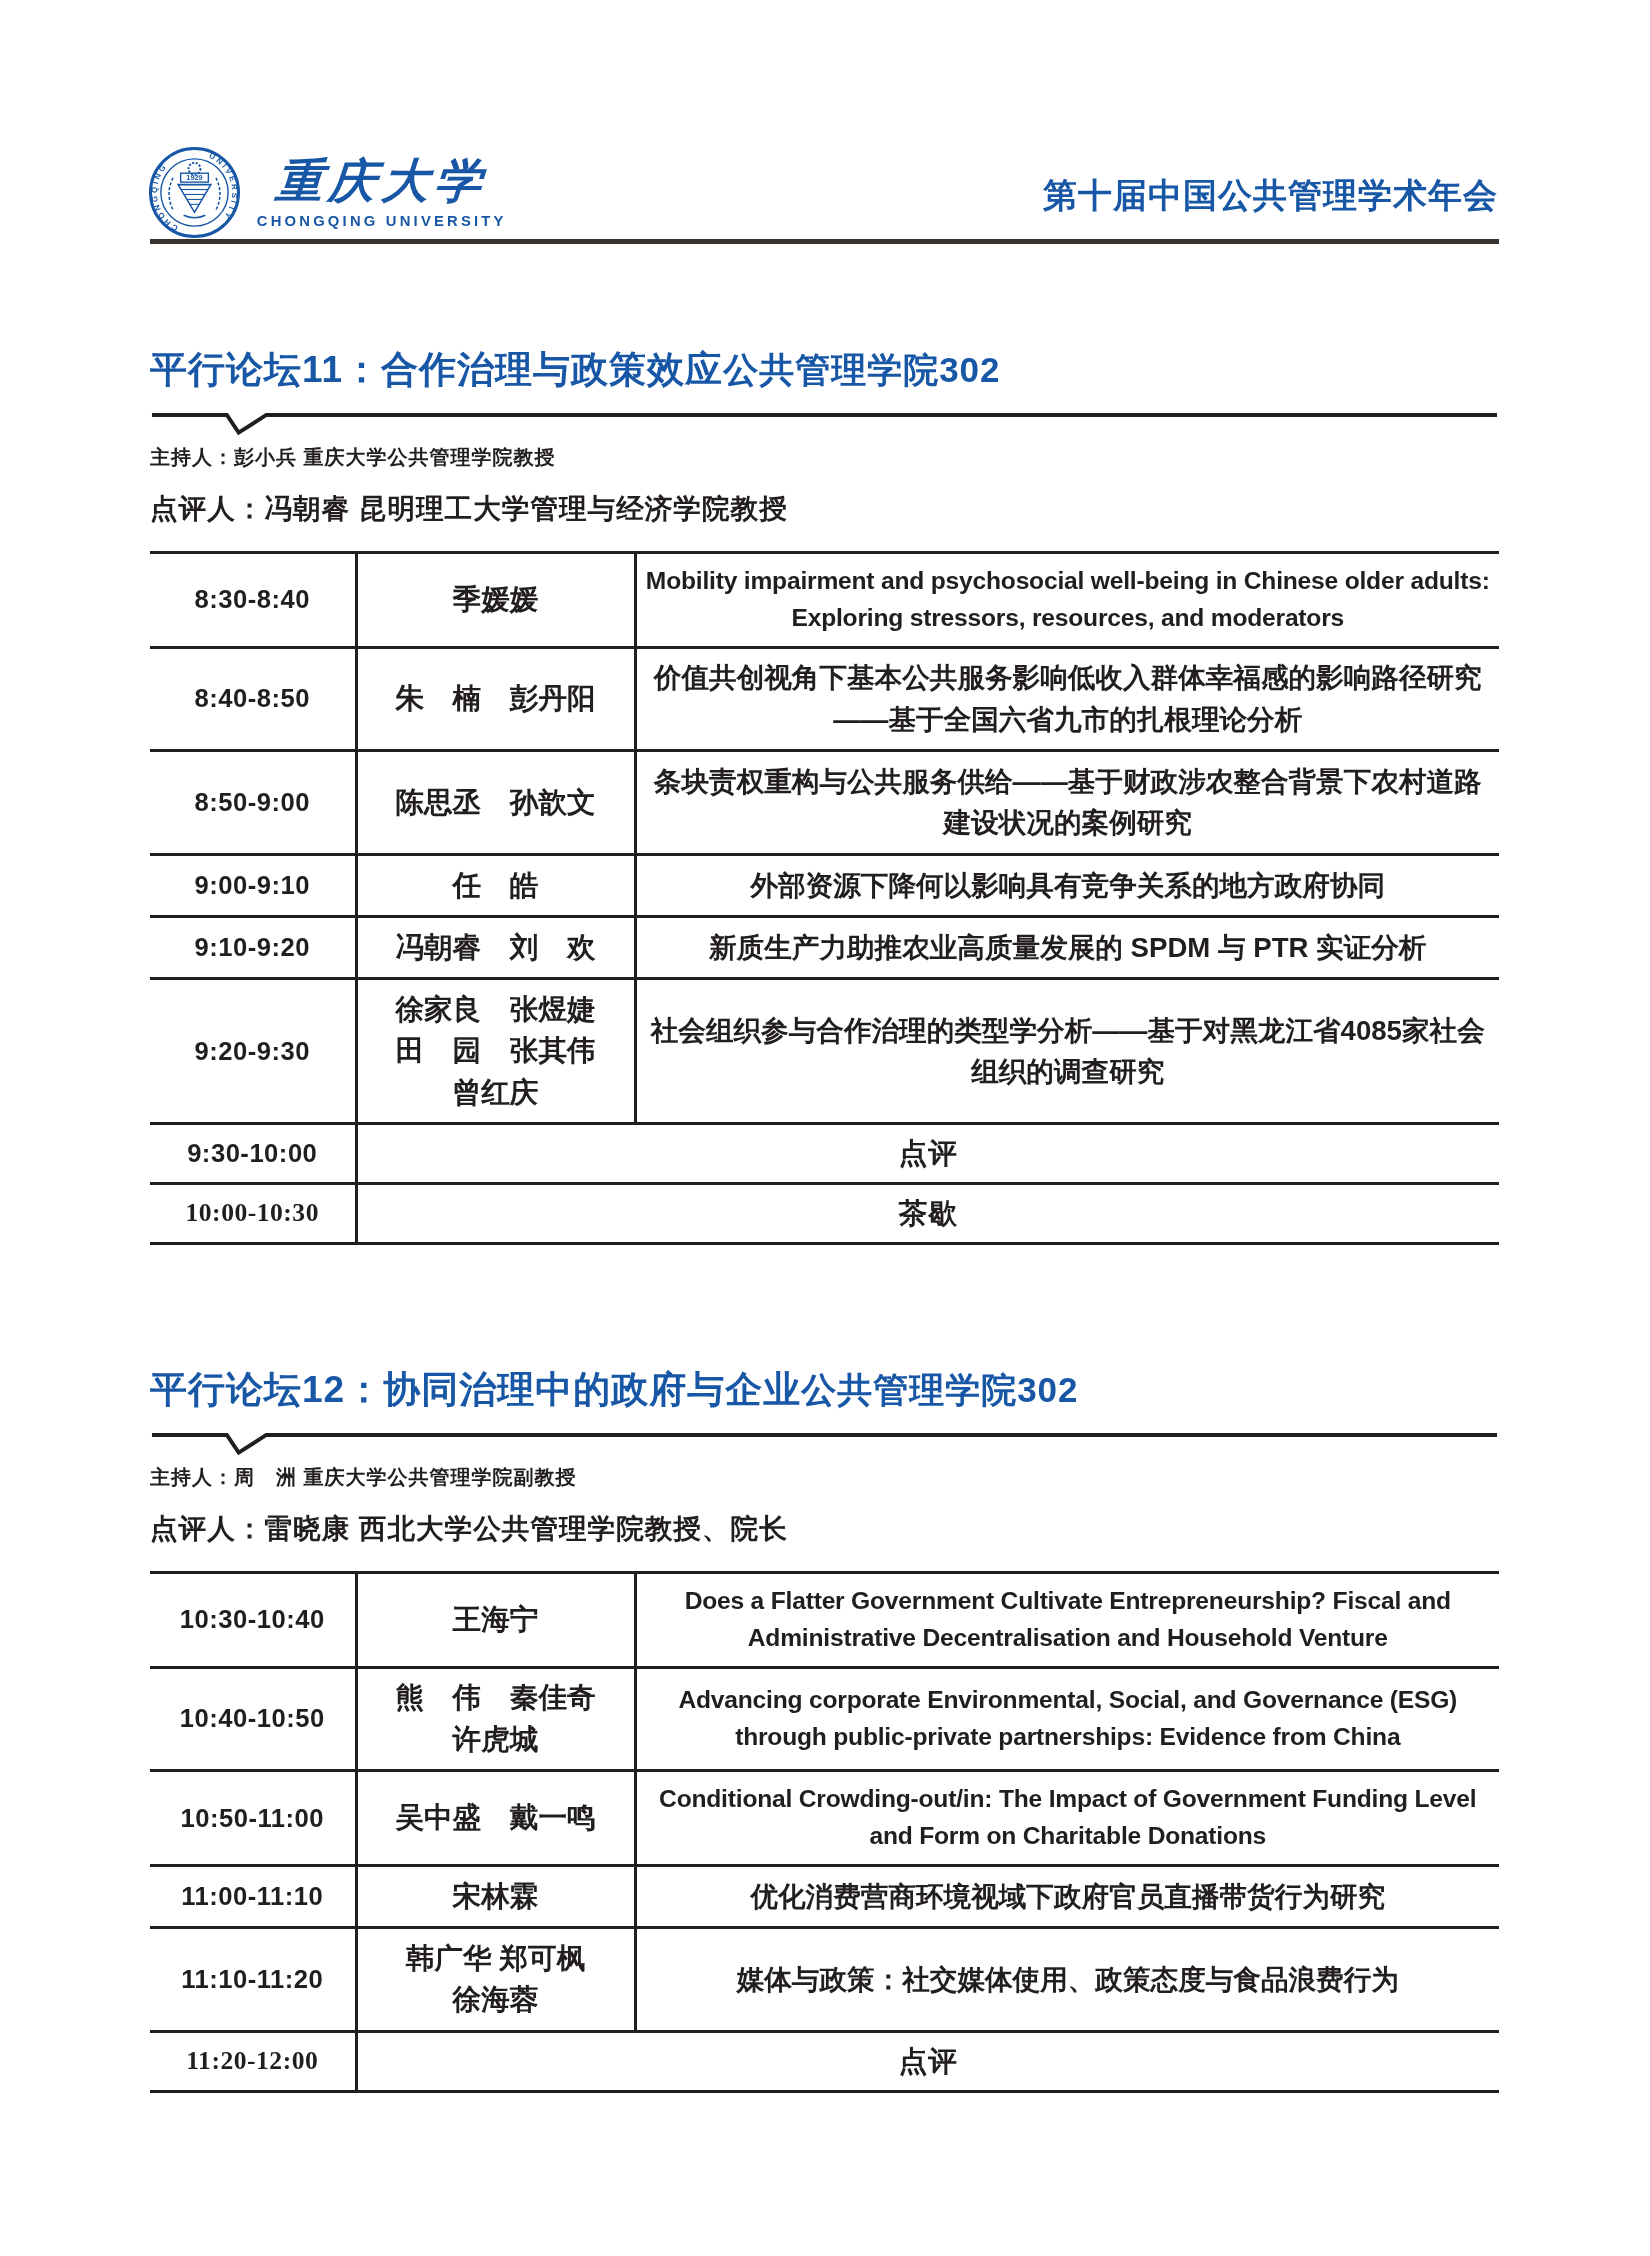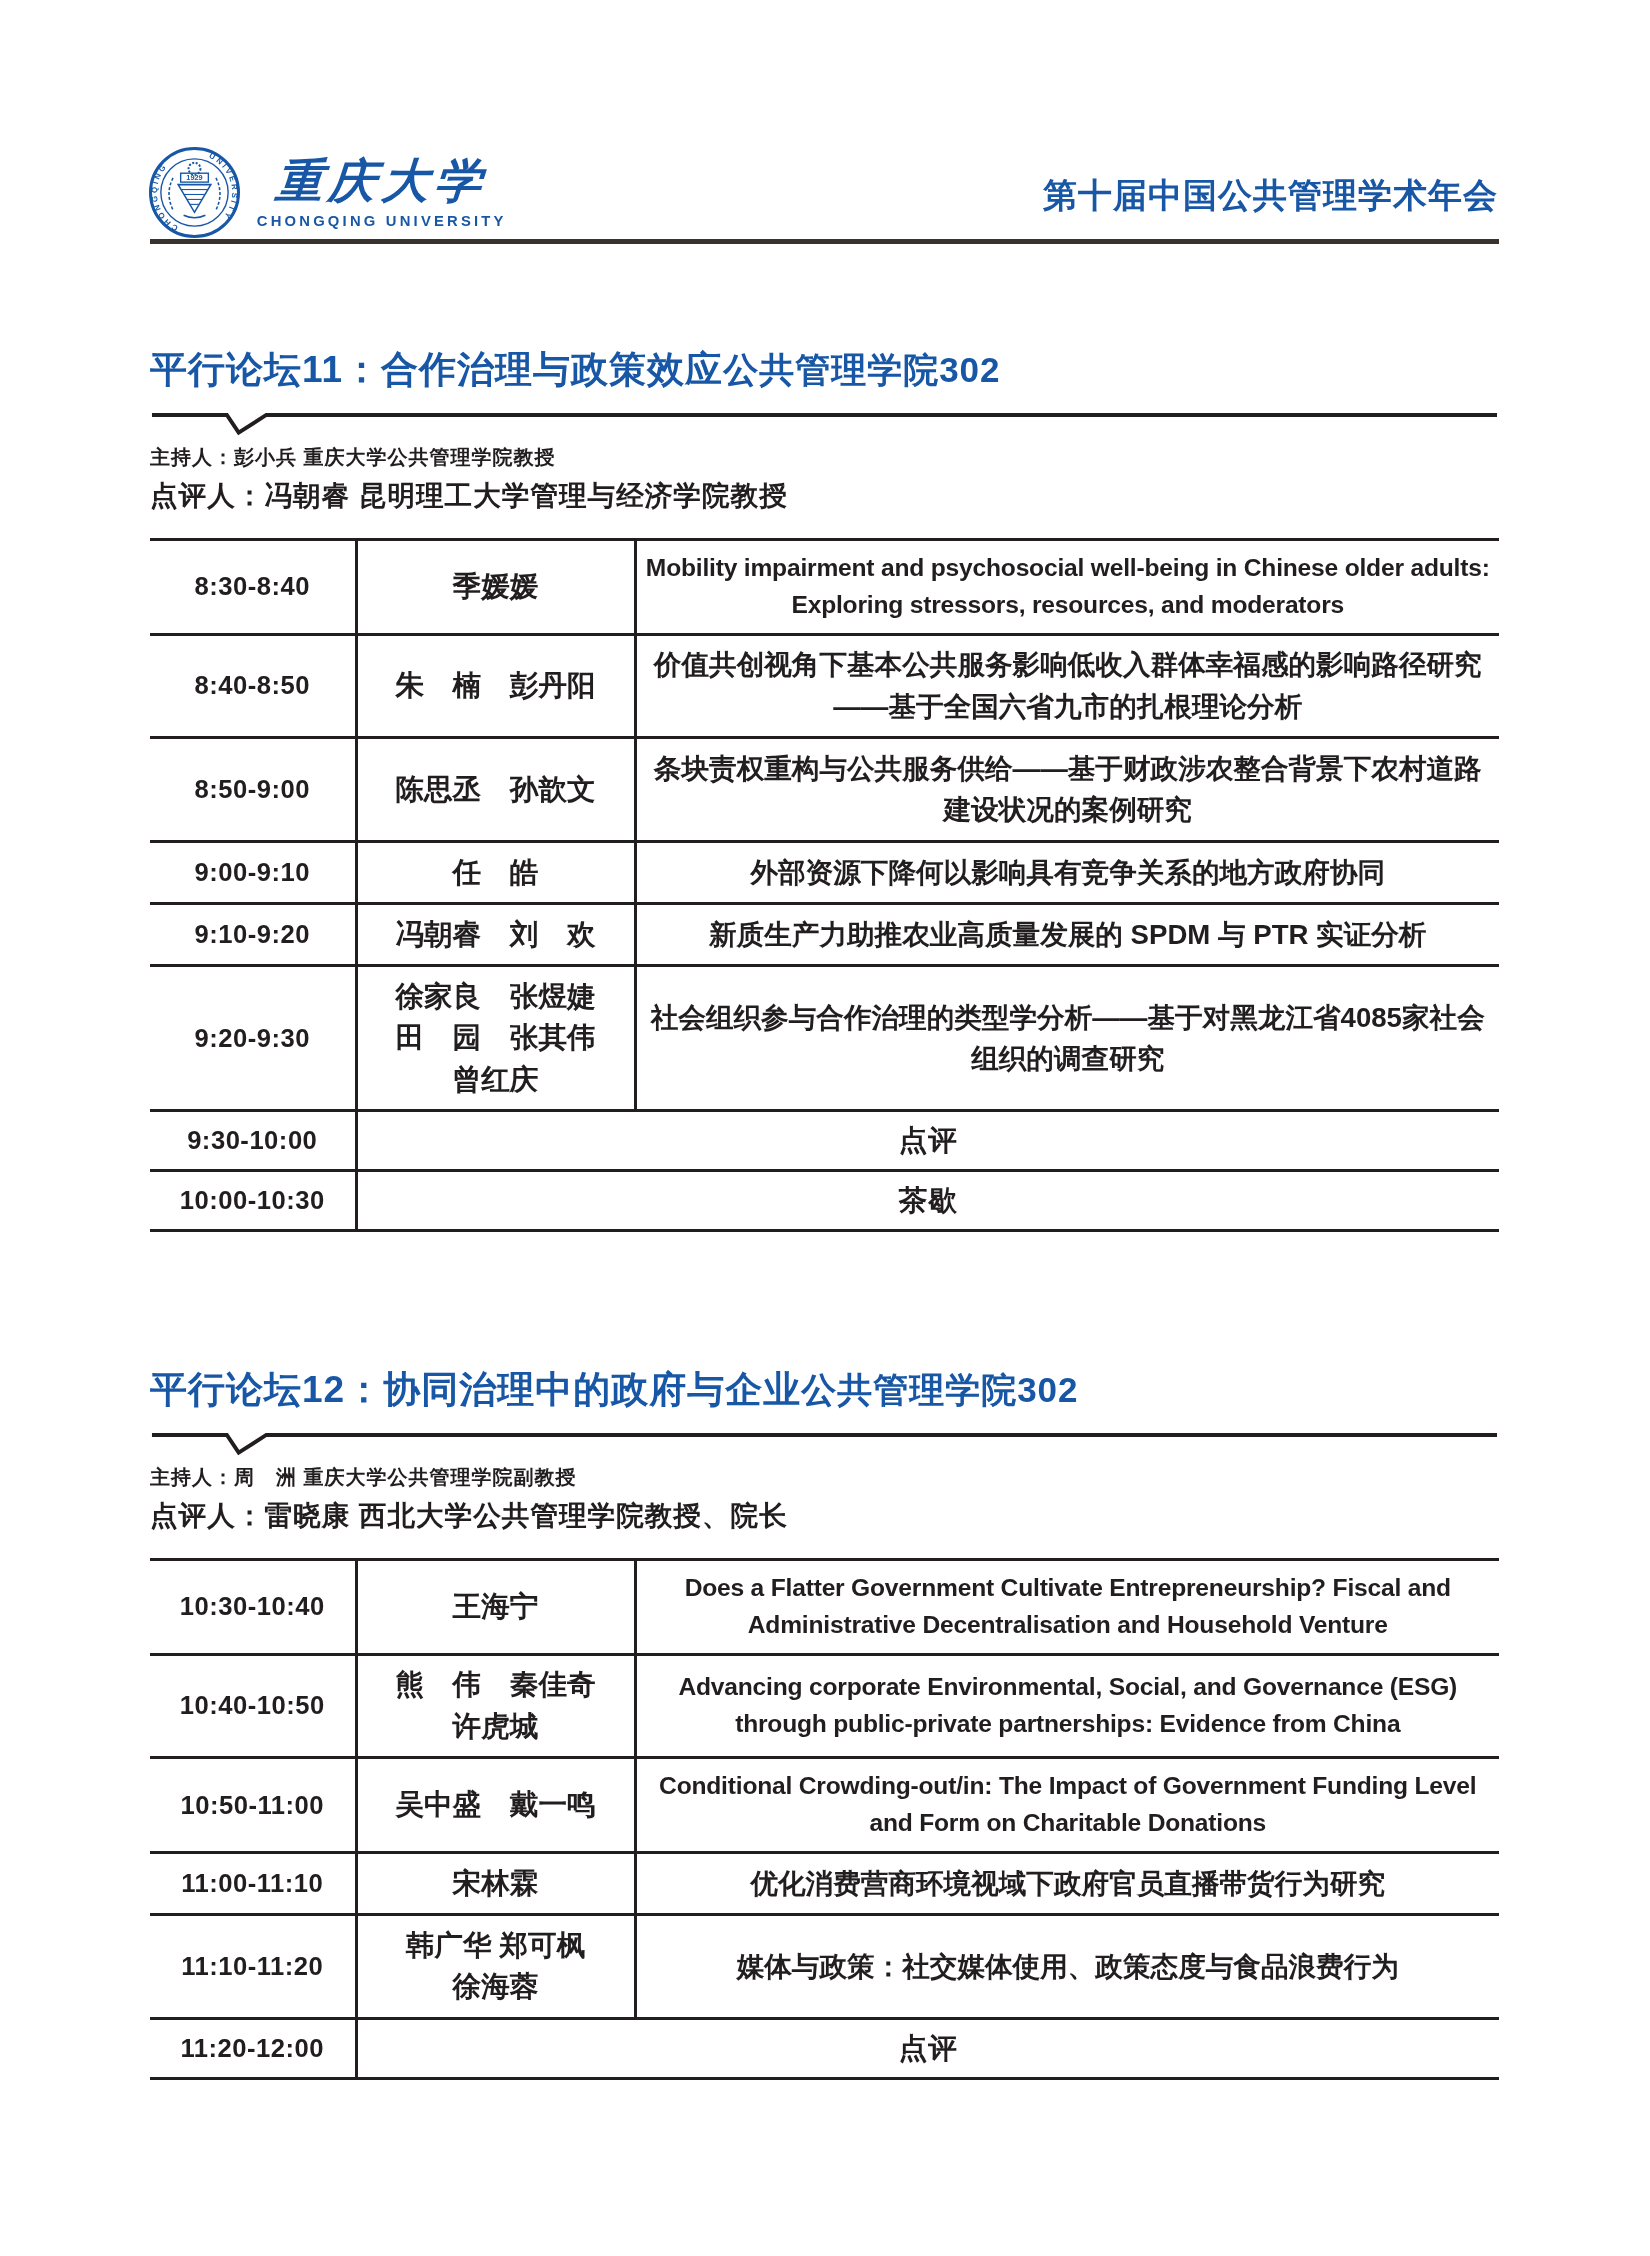--- a/index.html
+++ b/index.html
@@ -52,33 +52,33 @@
   .forum-title{
     font-size:37px;font-weight:900;color:var(--blue);
     letter-spacing:1px;white-space:nowrap;
   }
   .forum-venue{
     font-size:35px;font-weight:900;color:var(--blue);
     letter-spacing:1px;white-space:nowrap;
   }
   .notch-line{display:block;margin-top:15.8px;width:100%;height:25.6px;}
   .host-line{margin-top:8px;font-size:20px;font-weight:600;letter-spacing:1px;}
-  .reviewer-line{margin-top:6px;font-size:27.6px;font-weight:600;letter-spacing:1px;}
+  .reviewer-line{margin-top:19px;font-size:27.6px;font-weight:600;letter-spacing:1px;}
   
   table.sched{
     margin-top:23.6px;
     width:100%;
     border-collapse:collapse;
     table-layout:fixed;
   }
   table.sched col.w-time{width:206px;}
   table.sched col.w-names{width:279px;}
   table.sched col.w-paper{width:864px;}
   table.sched tr{border-top:3.9px solid var(--ink);}
-  table.sched tr:last-child{border-bottom:3.9px solid var(--ink);}
+  table.sched tr:last-child{border-bottom:3.9px solid var(--ink);font-family:Liberation Serif, serif;}
   table.sched td{
     vertical-align:middle;text-align:center;
     padding:8.9px 5.9px;
   }
   td.c-time{
     border-right:3px solid var(--ink);
     font-size:25.6px;font-weight:bold;letter-spacing:0.5px;
     white-space:nowrap;
   }
   td.c-names{

